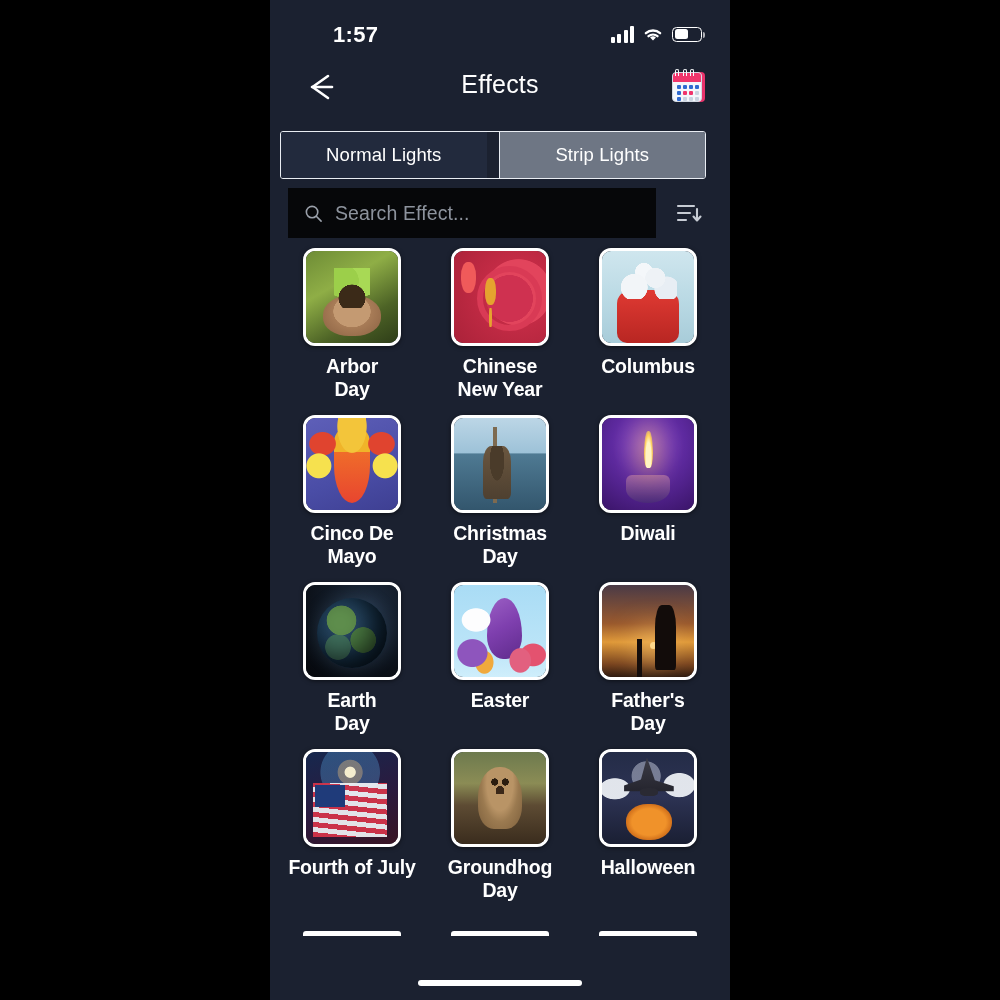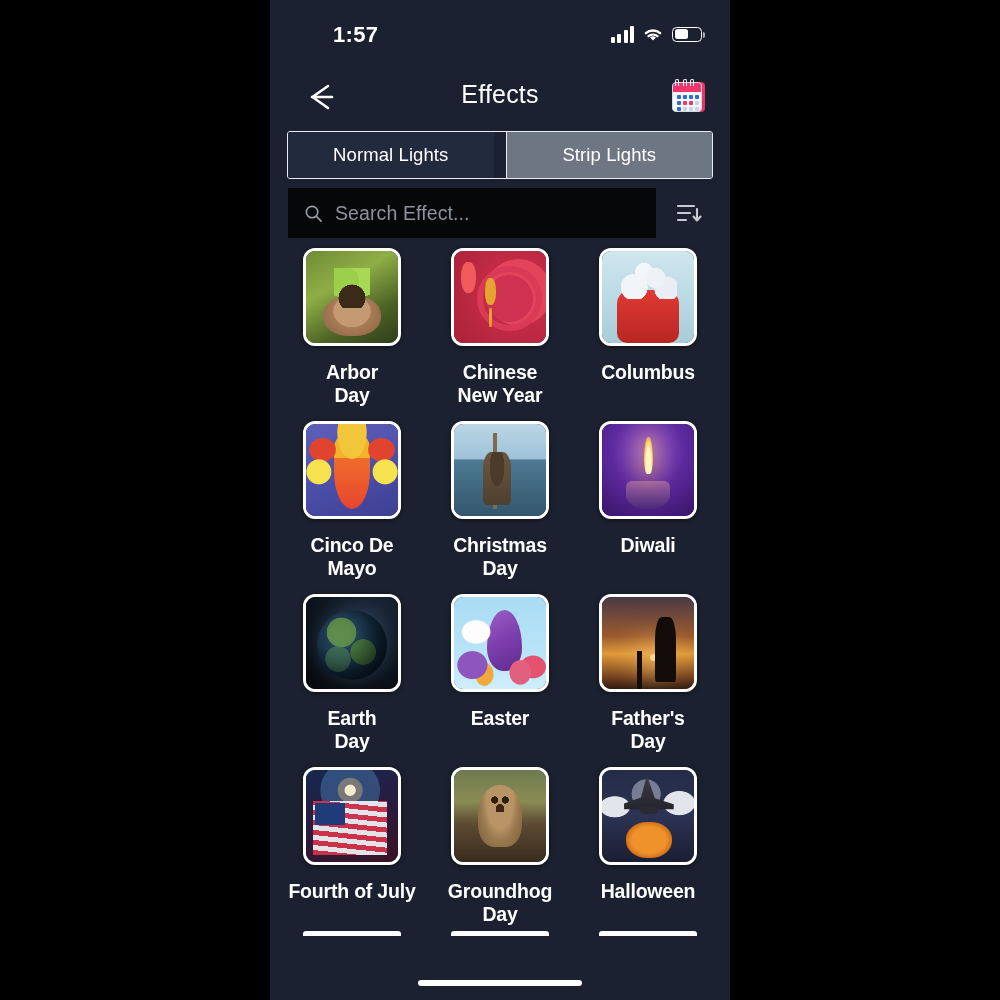--- a/index.html
+++ b/index.html
@@ -51,21 +51,21 @@
     width: 2.4px; height: 6px; background: rgba(255,255,255,.65);
     border-radius: 0 2px 2px 0;
   }
   .battery .lvl {
     position: absolute; left: 1.6px; top: 1.6px; bottom: 1.6px;
     background: #ffffff; border-radius: 2.5px;
   }
 
   
   .navbar {
-    position: absolute; left: 0; top: 68px;
+    position: absolute; left: 0; top: 58px;
     width: 100%; height: 58px;
   }
   .back-btn {
     position: absolute; left: 30px; top: 10px;
     width: 44px; height: 38px; cursor: pointer;
   }
   .nav-title {
     position: absolute; left: 0; right: 0; top: 12px;
     text-align: center; color: #ffffff;
     font-size: 25px; font-weight: 500; letter-spacing: .2px;
@@ -92,21 +92,21 @@
   .cal-grid span { display:block; width: 4px; height: 4px; border-radius: 1px; }
   .cal-rings { position: absolute; left: 5px; top: 0; display: flex; gap: 3.5px; }
   .cal-rings b {
     display: block; width: 4px; height: 7px;
     border: 1.4px solid #f9fbfd; border-bottom: none;
     border-radius: 3px 3px 0 0; background: transparent;
   }
 
   
   .tabs {
-    position: absolute; left: 17px; top: 131px;
+    position: absolute; left: 10px; top: 131px;
     width: 426px; height: 48px;
     border: 1.6px solid #e9edf3; border-radius: 3px;
     display: flex; overflow: hidden; gap: 12px;
   }
   .tab {
     flex: 1; display: flex; align-items: center; justify-content: center;
     color: #ffffff; font-size: 18.5px; cursor: pointer;
     letter-spacing: .1px;
   }
   .tab.inactive { background: #222a3d; }
@@ -143,21 +143,21 @@
   }
   .cell { display: flex; flex-direction: column; align-items: center; cursor: pointer; }
   .thumb {
     width: 98px; height: 98px; border-radius: 12px;
     border: 3px solid #ffffff; overflow: hidden;
     position: relative; flex: none;
     box-shadow: 0 1px 4px rgba(0,0,0,.55);
   }
   .thumb .art { position: absolute; inset: 0; }
   .cap {
-    margin-top: 15px; text-align: center; color: #ffffff;
+    margin-top: 9px; text-align: center; color: #ffffff;
     font-size: 19.5px; font-weight: 700; line-height: 23px;
     letter-spacing: -.2px; max-width: 138px;
   }
   .row4 .thumb { }
 
   
   .stub-row {
     position: absolute; left: 18px; top: 931px;
     width: 424px; display: grid; grid-template-columns: repeat(3,1fr);
     column-gap: 20px;

